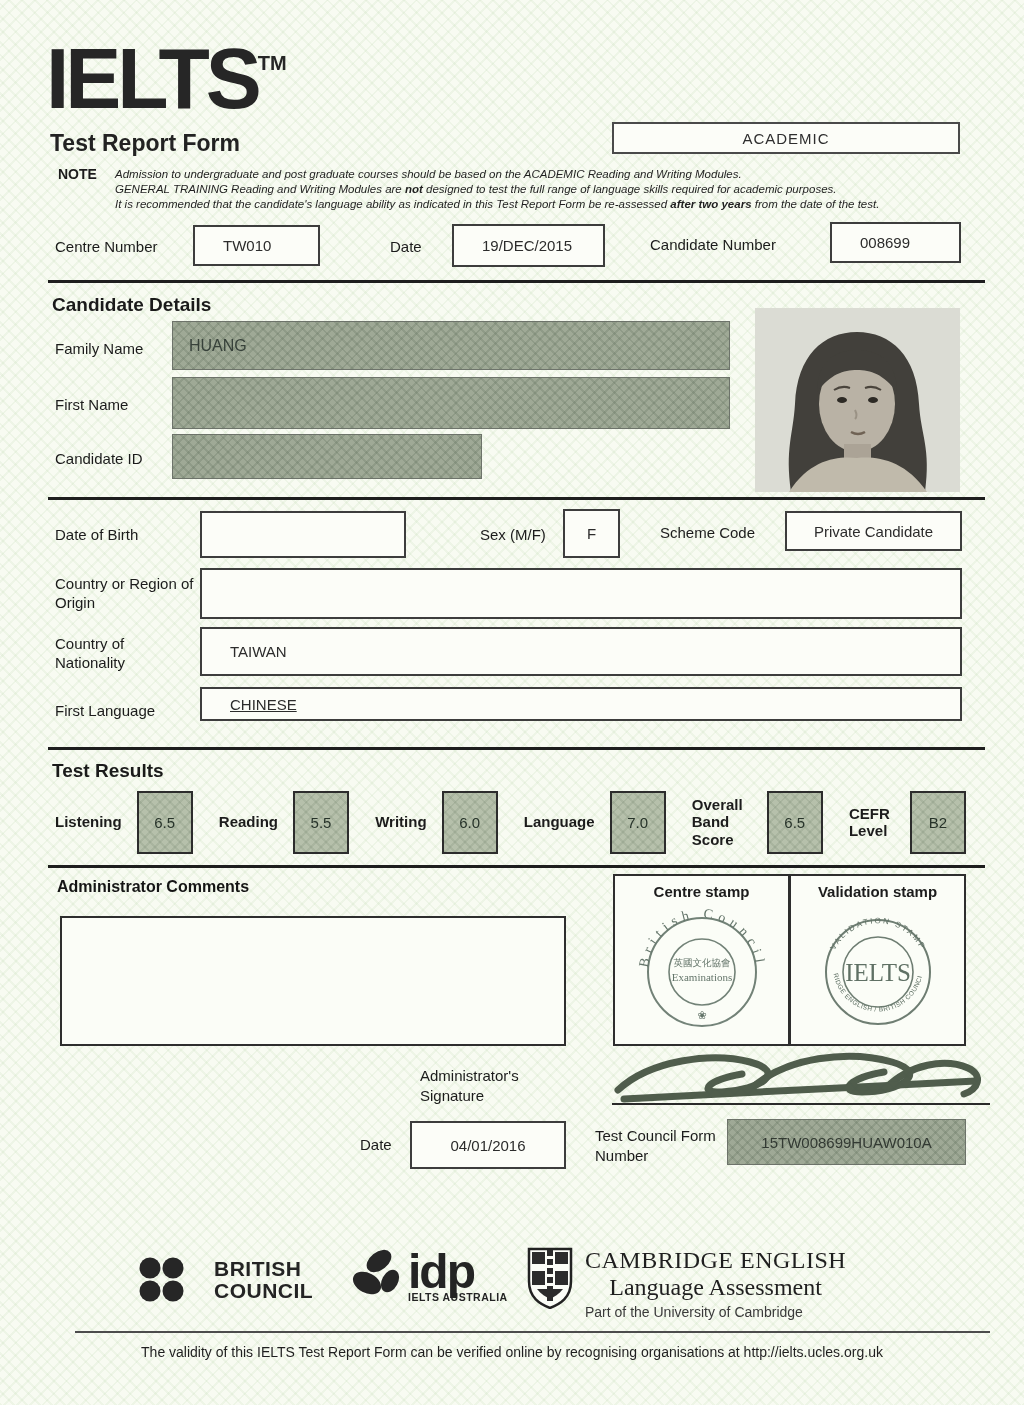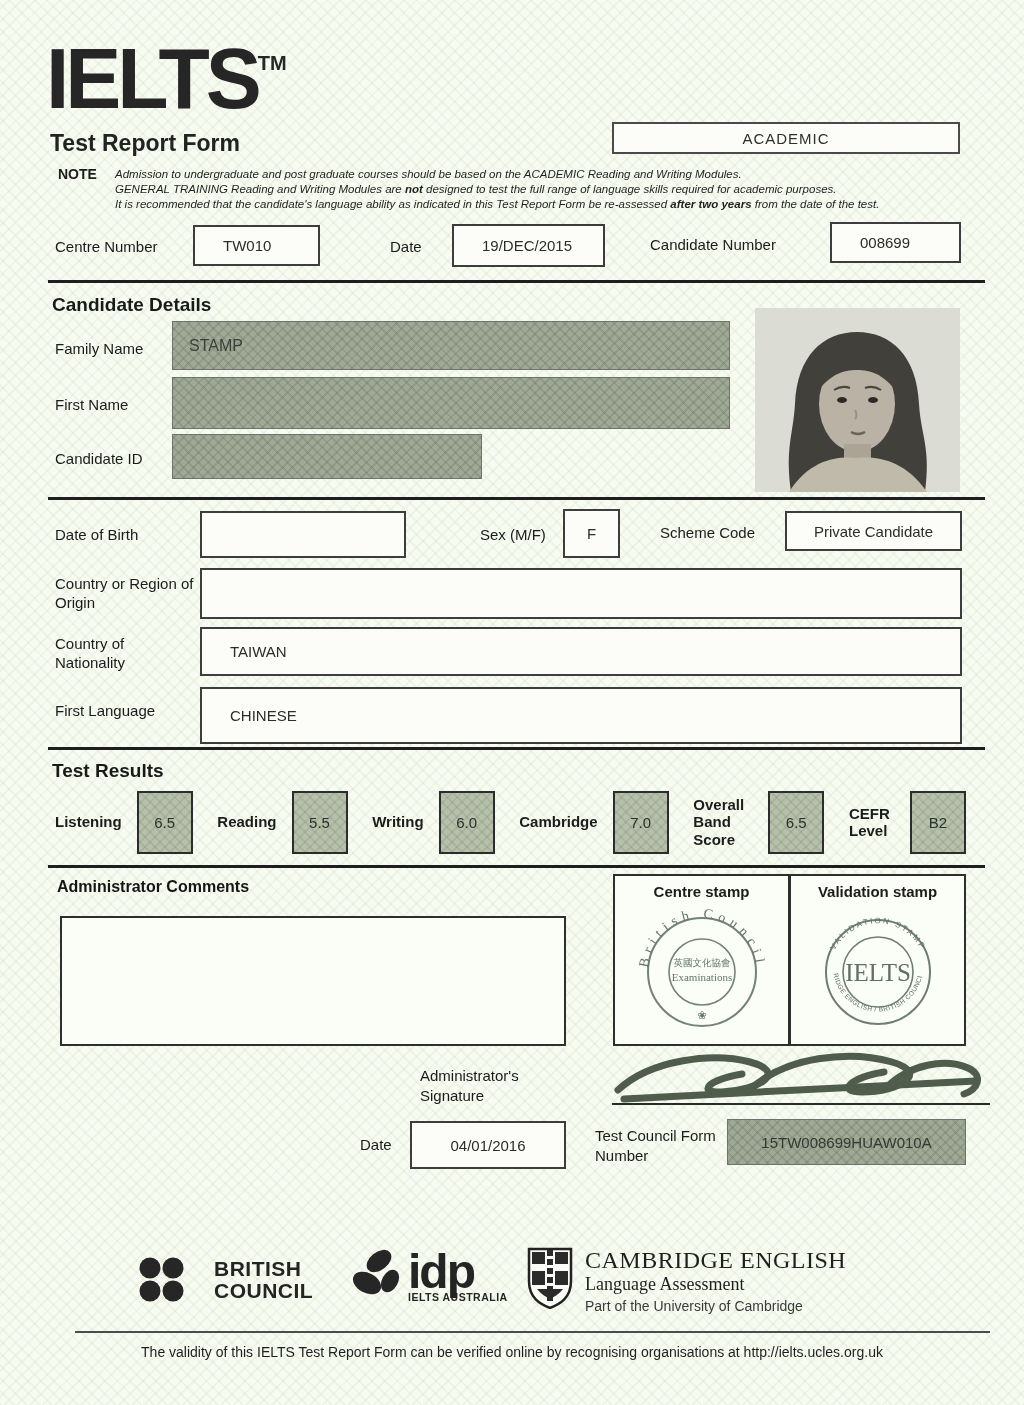--- a/index.html
+++ b/index.html
@@ -71,21 +71,21 @@
     font-size:15px; color:#333a33; }
 
   
   .bc-logo{ left:138px; top:1256px; display:flex; gap:28px; align-items:center; }
   .bc-text{ font-size:21px; font-weight:bold; line-height:1.05; color:#242424; letter-spacing:.5px; }
   .idp-logo{ left:352px; top:1247px; display:flex; align-items:flex-end; gap:4px; }
   .idp-word{ font-size:48px; font-weight:bold; color:#242424; letter-spacing:-2px; line-height:.8; }
   .idp-sub{ font-size:10.5px; font-weight:bold; color:#242424; letter-spacing:.5px; }
   .cam-logo{ left:527px; top:1247px; display:flex; gap:12px; align-items:flex-start; }
   .cam-text1{ font-family:"Liberation Serif", serif; font-size:24px; color:#1f1f1f; letter-spacing:.5px; }
-  .cam-text2{ font-family:"Liberation Serif", serif; font-size:18px; color:#1f1f1f; }
+  .cam-text2{ font-family:"Liberation Serif", serif; font-size:24px; color:#1f1f1f;text-align:center; }
   .cam-text3{ font-size:14px; color:#3a3a3a; margin-top:3px; }
   .footer-rule{ left:75px; top:1331px; width:915px; height:2px; background:#4c4c4c; }
   .validity{ left:0; top:1344px; width:1024px; text-align:center; font-size:14px; color:#1f1f1f; }
 </style>
 </head>
 <body>
 
 <div class="page">
 
   <div class="abs ielts-logo"><span>IELTS</span><sup>TM</sup></div>
@@ -112,21 +112,21 @@
   <div class="abs lbl" style="left:650px; top:236px;">Candidate Number</div>
   <div class="abs wbox" style="left:830px; top:222px; width:131px; height:41px;">
       <span class="pad">008699</span>
     </div>
 
   <div class="abs hr" style="left:48px; top:280px; width:937px;"></div>
 
   <div class="abs section-heading" style="left:52px; top:294px;">Candidate Details</div>
   <div class="abs lbl" style="left:55px; top:340px;">Family Name</div>
   <div class="abs gbox" style="left:172px; top:321px; width:558px; height:49px;">
-      <span style="padding-left:16px;">STAMP</span>
+      <span style="padding-left:16px;">HUANG</span>
     </div>
   <div class="abs lbl" style="left:55px; top:396px;">First Name</div>
   <div class="abs gbox" style="left:172px; top:377px; width:558px; height:52px;"></div>
   <div class="abs lbl" style="left:55px; top:450px;">Candidate ID</div>
   <div class="abs gbox" style="left:172px; top:434px; width:310px; height:45px;"></div>
 
   <div class="abs" style="left:755px; top:308px; width:205px; height:184px;">
     <svg width="205" height="184" viewBox="0 0 205 184">
       <rect width="205" height="184" fill="#dbdcd4"></rect>
       <path d="M36,184 C30,140 38,128 40,96 C42,48 68,24 102,24 C136,24 162,48 164,96 C166,128 176,140 170,184 Z" fill="#42403b"></path>
@@ -157,42 +157,42 @@
 
   <div class="abs lbl" style="left:55px; top:575px; width:140px; line-height:1.25;">Country or Region of Origin</div>
   <div class="abs wbox" style="left:200px; top:568px; width:762px; height:51px;"></div>
 
   <div class="abs lbl" style="left:55px; top:635px; width:96px; line-height:1.25;">Country of Nationality</div>
   <div class="abs wbox" style="left:200px; top:627px; width:762px; height:49px;">
       <span class="pad">TAIWAN</span>
     </div>
 
   <div class="abs lbl" style="left:55px; top:702px;">First Language</div>
-  <div class="abs wbox" style="left:200px; top:687px; width:762px; height:57px;">
+  <div class="abs wbox" style="left:200px; top:687px; width:762px; height:34px;text-decoration:underline;">
       <span class="pad">CHINESE</span>
     </div>
 
   <div class="abs hr" style="left:48px; top:747px; width:937px;"></div>
 
   <div class="abs section-heading" style="left:52px; top:760px;">Test Results</div>
   <div class="abs scores-row">
     <div class="score-group">
       <span class="score-label">Listening</span>
       <span class="score-box">6.5</span>
     </div>
     <div class="score-group">
       <span class="score-label">Reading</span>
       <span class="score-box">5.5</span>
     </div>
     <div class="score-group">
       <span class="score-label">Writing</span>
       <span class="score-box">6.0</span>
     </div>
     <div class="score-group">
-      <span class="score-label">Cambridge</span>
+      <span class="score-label">Language</span>
       <span class="score-box">7.0</span>
     </div>
     <div class="score-group">
       <span class="score-label" style="width:60px;">Overall Band Score</span>
       <span class="score-box">6.5</span>
     </div>
     <div class="score-group">
       <span class="score-label" style="width:46px;">CEFR Level</span>
       <span class="score-box">B2</span>
     </div>

